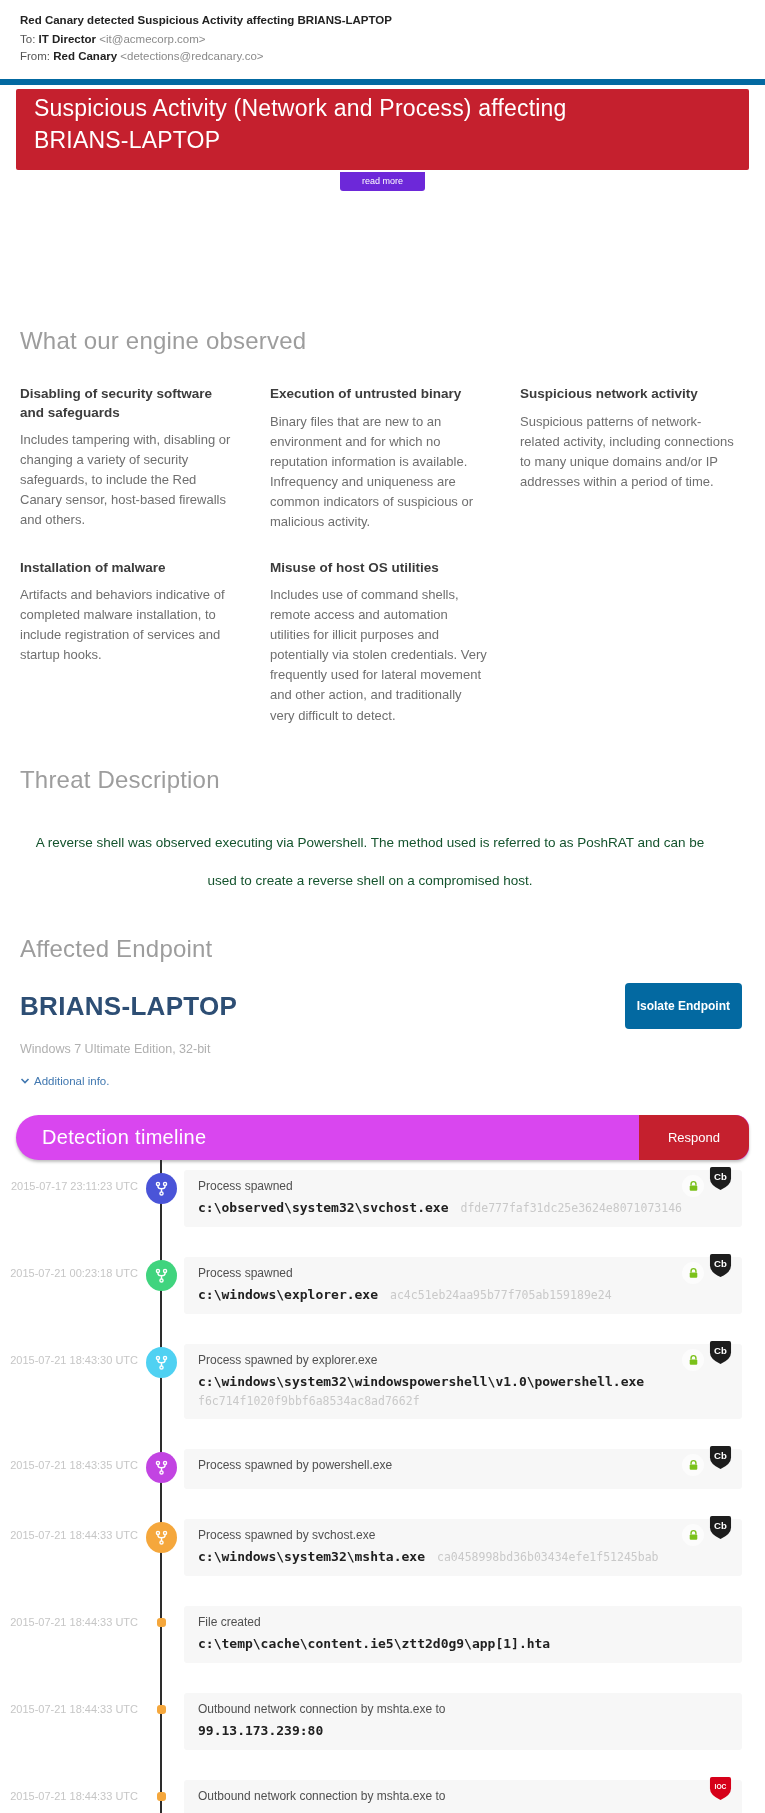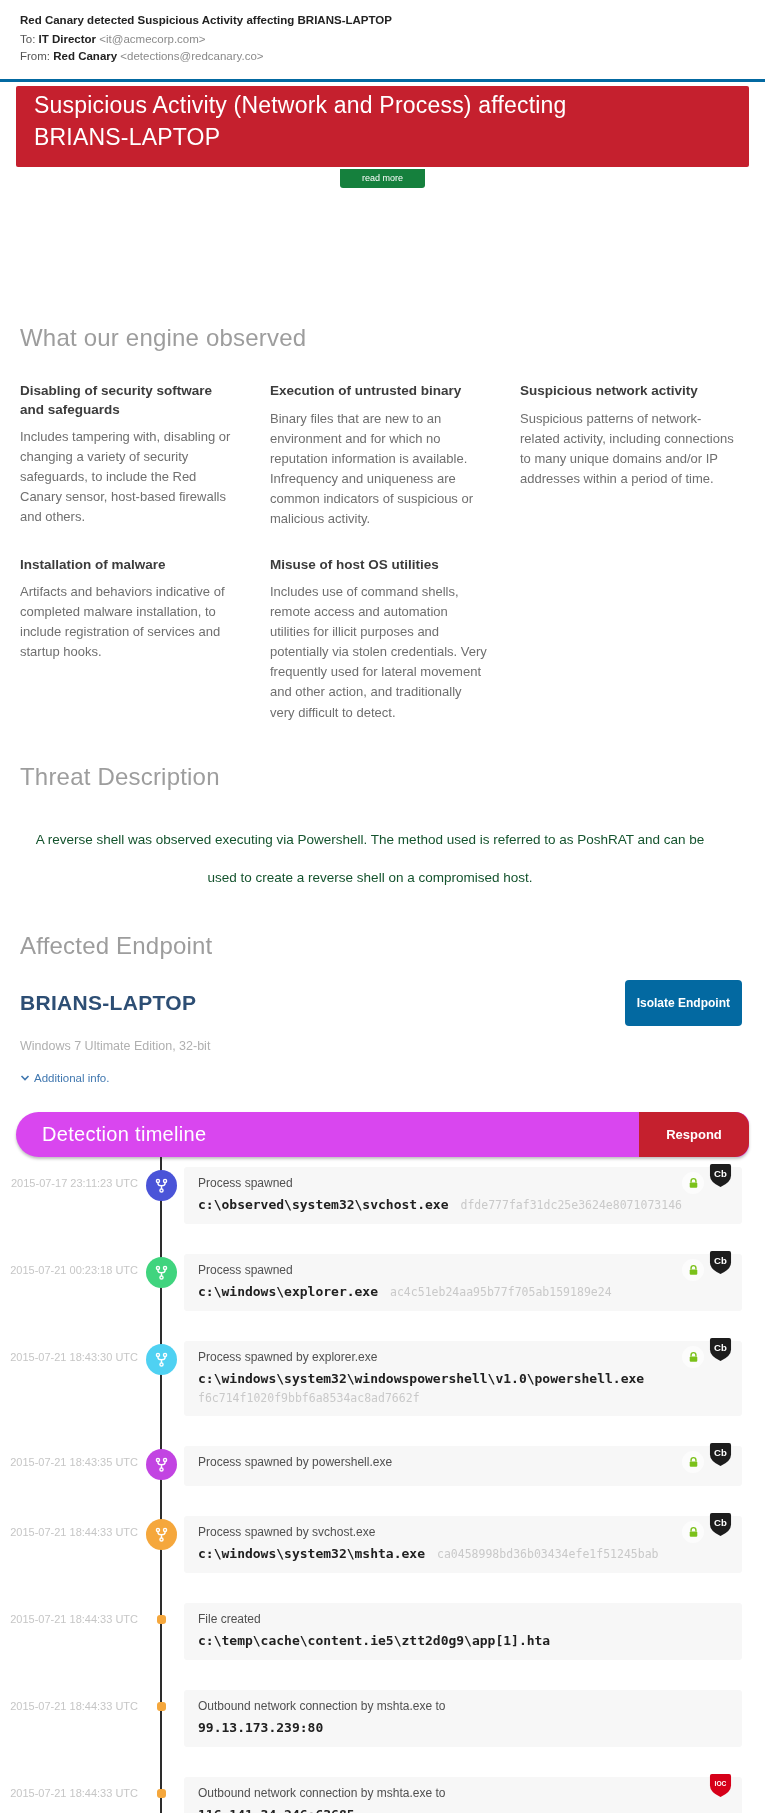--- a/index.html
+++ b/index.html
@@ -3,35 +3,35 @@
 <meta charset="utf-8">
 <style>
   * { box-sizing: border-box; margin: 0; padding: 0; }
   html,body { background:#fff; }
   body {
     width:765px; height:1813px; overflow:hidden; position:relative;
     font-family:"Liberation Sans", sans-serif; color:#333;
   }
 
   
-  .email-header { padding:14px 20px 12px; border-bottom:3px solid #0369a1; }
+  .email-header { padding:14px 20px 12px; border-bottom:6px solid #0369a1; }
   .email-subject { font-size:11.5px; font-weight:bold; color:#222; margin-bottom:7px; }
   .email-line { font-size:11.5px; color:#555; margin-bottom:5px; }
   .email-line b { color:#222; }
   .email-addr { color:#8a8a8a; }
 
   
   .banner {
     margin:4px 16px 0; background:#c5202e; border-radius:2px;
     padding:4px 18px 14px; color:#fff;
   }
   .banner-title { font-size:23px; font-weight:300; line-height:1.38; max-width:620px; letter-spacing:.2px; }
   .read-more-wrap { text-align:center; }
   .read-more {
-    display:inline-block; background:#15803d; color:#fff; font-size:9px;
+    display:inline-block; background:#6d28d9; color:#fff; font-size:9px;
     padding:4px 22px 5px; border-radius:0 0 3px 3px; cursor:pointer;
   }
 
   
   .section-heading { font-size:24px; font-weight:300; color:#9d9d9d; padding-left:20px; letter-spacing:.2px; }
   .h-observed { margin-top:136px; }
   .h-threat   { margin-top:40px; }
   .h-endpoint { margin-top:36px; }
 
   
@@ -41,38 +41,38 @@
     align-items:start;
   }
   .cat-title { font-size:13.5px; font-weight:bold; color:#3c3c3c; line-height:1.35; margin-bottom:8px; }
   .cat-desc  { font-size:13px; color:#6f6f6f; line-height:1.55; }
 
   
   .threat-desc { margin:30px 28px 0 20px; max-width:700px; font-size:13.5px; color:#14532d; line-height:2.8;text-align:center; }
 
   
   .endpoint-row { margin:20px 23px 0 20px; display:flex; align-items:center; justify-content:space-between; }
-  .endpoint-name { font-size:21px; font-weight:bold; color:#2d4e74; letter-spacing:.3px; }
+  .endpoint-name { font-size:26px; font-weight:bold; color:#2d4e74; letter-spacing:.3px; }
   .isolate-btn {
     background:#0369a1; color:#fff; font-size:12px; font-weight:bold;
     border:none; border-radius:4px; padding:16px 12px; cursor:pointer;
   }
   .endpoint-os { margin:13px 20px 0; font-size:12.5px; color:#b0b0b0; }
   .additional-info { margin:19px 20px 0; font-size:11.5px; color:#4178b0; cursor:pointer; display:inline-flex; align-items:center; gap:4px; }
 
   
   .dt-bar {
     margin:26px 16px 0; height:45px; background:#d946ef;
     border-radius:24px 14px 14px 24px; display:flex; align-items:stretch;
     box-shadow:0 2px 3px rgba(0,0,0,.25);
   }
   .dt-title { flex:1; display:flex; align-items:center; padding-left:26px; color:#fff; font-size:20px; font-weight:300; letter-spacing:.3px; }
   .respond-btn {
     width:110px; background:#c5202e; border:none; border-radius:0 14px 14px 0;
-    color:#fff; font-size:13px; font-weight:bold; cursor:pointer;
+    color:#fff; font-size:13px; font-weight:normal; cursor:pointer;
   }
 
   
   .timeline { position:relative; padding:10px 23px 0 0; min-height:805px; }
   .t-line { position:absolute; left:160px; top:0; bottom:0; width:2px; background:#2d2d2d; }
   .t-row { display:flex; align-items:flex-start; margin-bottom:30px; }
   .t-time { width:138px; flex-shrink:0; text-align:right; font-size:11px; color:#c6c6c6; padding-top:10px; }
   .t-markercol { width:46px; flex-shrink:0; display:flex; justify-content:center; position:relative; z-index:2; }
   .t-circle {
     width:31px; height:31px; border-radius:50%; margin-top:3px;

